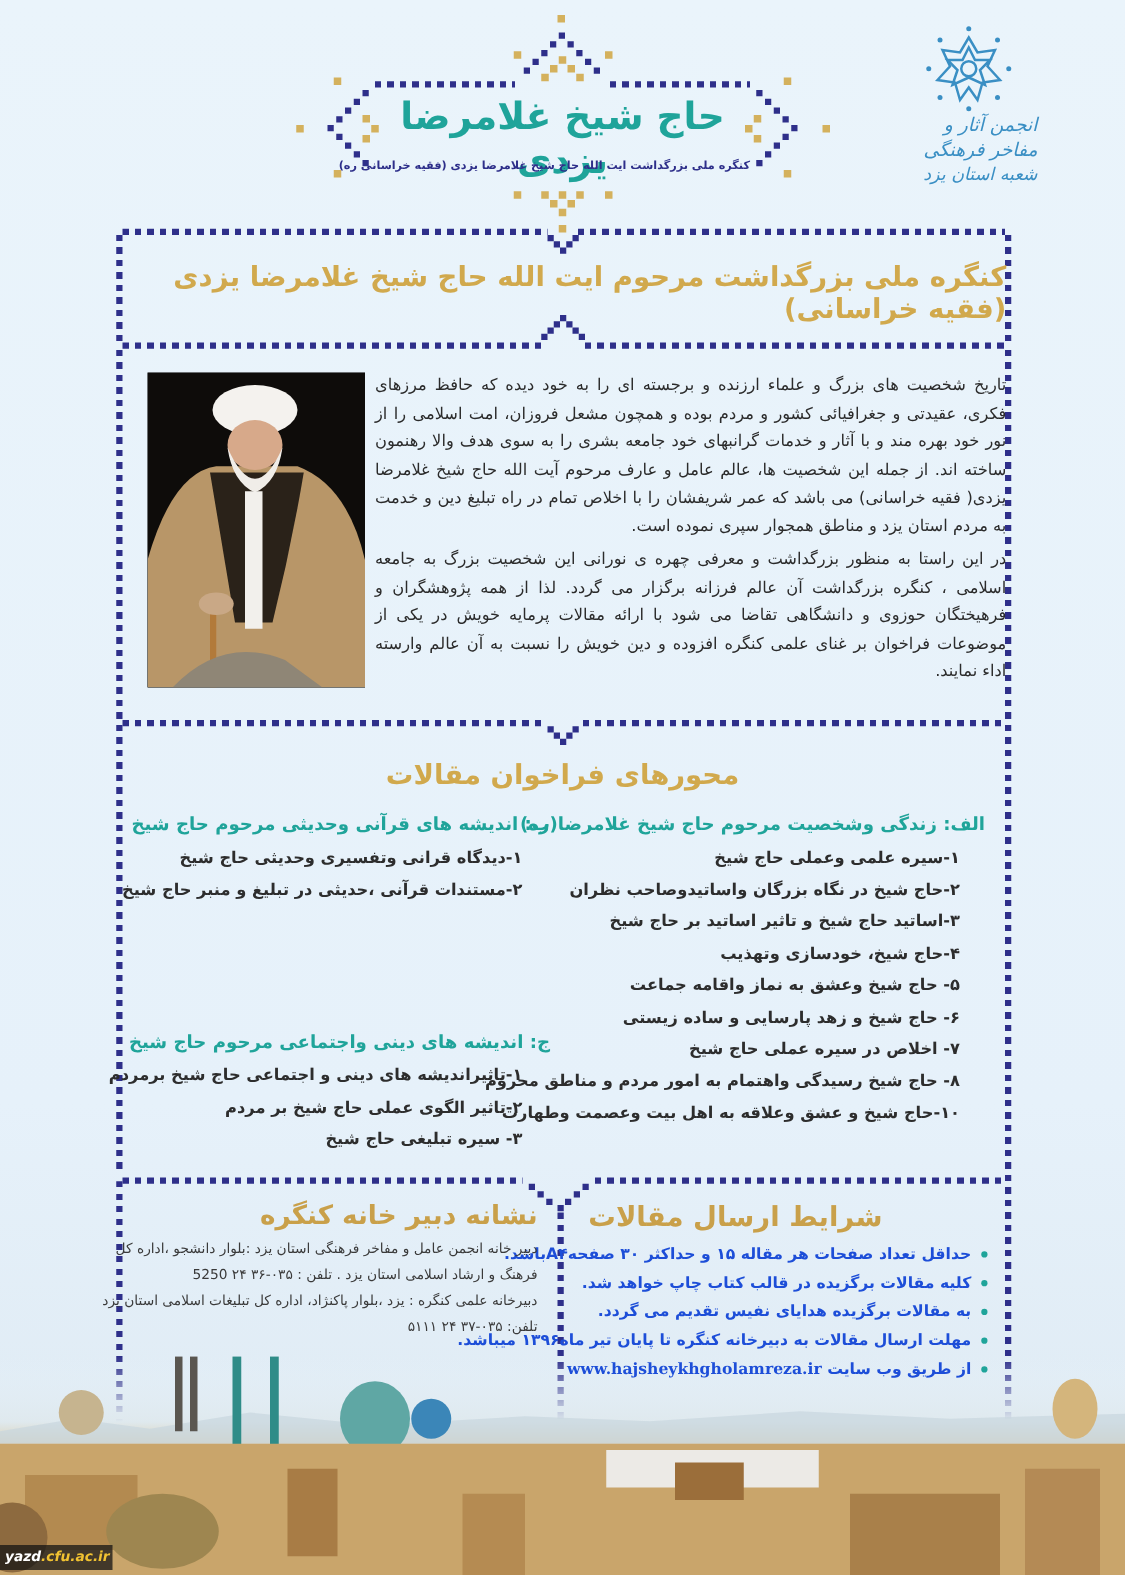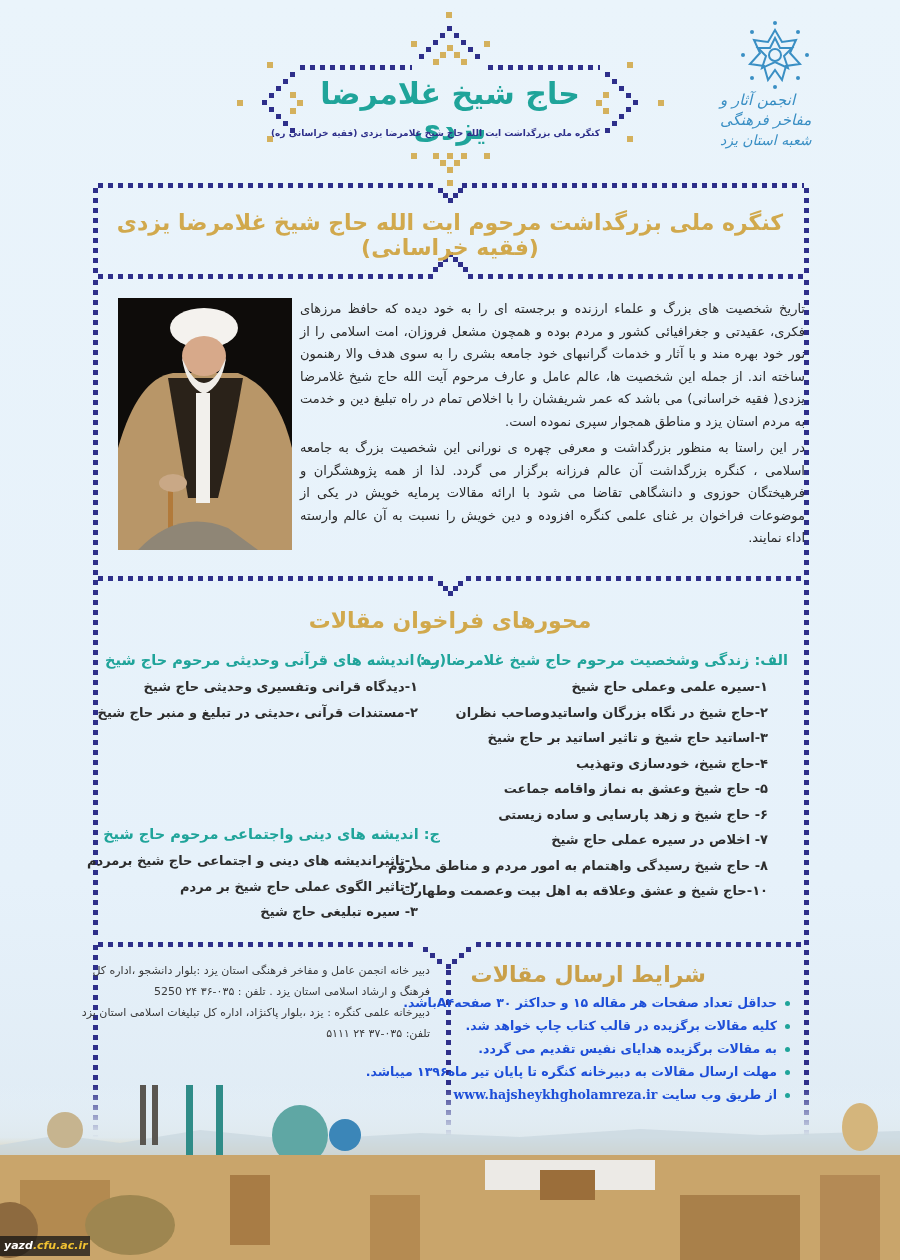--- a/index.html
+++ b/index.html
@@ -21,25 +21,25 @@
   
   .logo-title {
     position: absolute; left: 290px; top: 76px; width: 320px; text-align: center;
     font-size: 30px; font-weight: bold; color: #1fa49a; letter-spacing: 1px;
     font-family: "DejaVu Sans", sans-serif;
   }
   .logo-sub {
     position: absolute; left: 300px; top: 128px; width: 300px; text-align: center;
     font-size: 9px; font-weight: bold; color: #2e2f8a; white-space: nowrap;
   }
-  .org-logo { position: absolute; left: 720px; top: 20px; width: 110px; height: 130px; text-align: left; }
+  .org-logo { position: absolute; left: 720px; top: 20px; width: 110px; height: 130px; text-align: right; }
   .org-name { font-family: "DejaVu Serif", serif; color: #3a8fc4; font-size: 15px; font-style: italic; line-height: 20px; }
 
   .main-title {
-    position: absolute; left: 95px; top: 210px; width: 710px; text-align: center;
+    position: absolute; left: 95px; top: 210px; width: 710px; text-align: right;
     font-size: 22px; font-weight: bold; color: #d1a94d;
   }
   .intro {
     position: absolute; left: 300px; top: 298px; width: 505px;
     font-size: 13px; line-height: 22.5px; color: #2b2b2b; text-align: justify;
   }
   .intro p { margin: 0 0 4px 0; }
   .photo {
     position: absolute; left: 118px; top: 298px; width: 174px; height: 252px;
     background: #0d0b0a; overflow: hidden;
@@ -306,19 +306,20 @@
 <div class="cond">
   <div class="cond-title">شرایط ارسال مقالات</div>
   <div class="cond-item"><span class="bullet"></span><span>حداقل تعداد صفحات هر مقاله ۱۵ و حداکثر ۳۰ صفحهA۴باشد.</span></div>
   <div class="cond-item"><span class="bullet"></span><span>کلیه مقالات برگزیده در قالب کتاب چاپ خواهد شد.</span></div>
   <div class="cond-item"><span class="bullet"></span><span>به مقالات برگزیده هدایای نفیس تقدیم می گردد.</span></div>
   <div class="cond-item"><span class="bullet"></span><span>مهلت ارسال مقالات به دبیرخانه کنگره تا پایان تیر ماه۱۳۹۶ میباشد.</span></div>
   <div class="cond-item"><span class="bullet"></span><span>از طریق وب سایت</span> <span class="cond-url">www.hajsheykhgholamreza.ir</span></div>
 </div>
 
 <div class="addr">
+  <div class="addr-title">نشانه دبیر خانه کنگره</div>
   <div class="addr-line">دبیر خانه انجمن عامل و مفاخر فرهنگی استان یزد :بلوار دانشجو ،اداره کل</div>
   <div class="addr-line">فرهنگ و ارشاد اسلامی استان یزد . تلفن : ۰۳۵-۳۶ ۲۴ 5250</div>
   <div class="addr-line">دبیرخانه علمی کنگره : یزد ،بلوار پاکنژاد، اداره کل تبلیغات اسلامی استان یزد</div>
   <div class="addr-line">تلفن: ۰۳۵-۳۷ ۲۴ ۵۱۱۱</div>
 </div>
 
 <div class="watermark"><span style="color:#fff">yazd</span><span>.cfu.ac.ir</span></div>
 
 </body></html>

